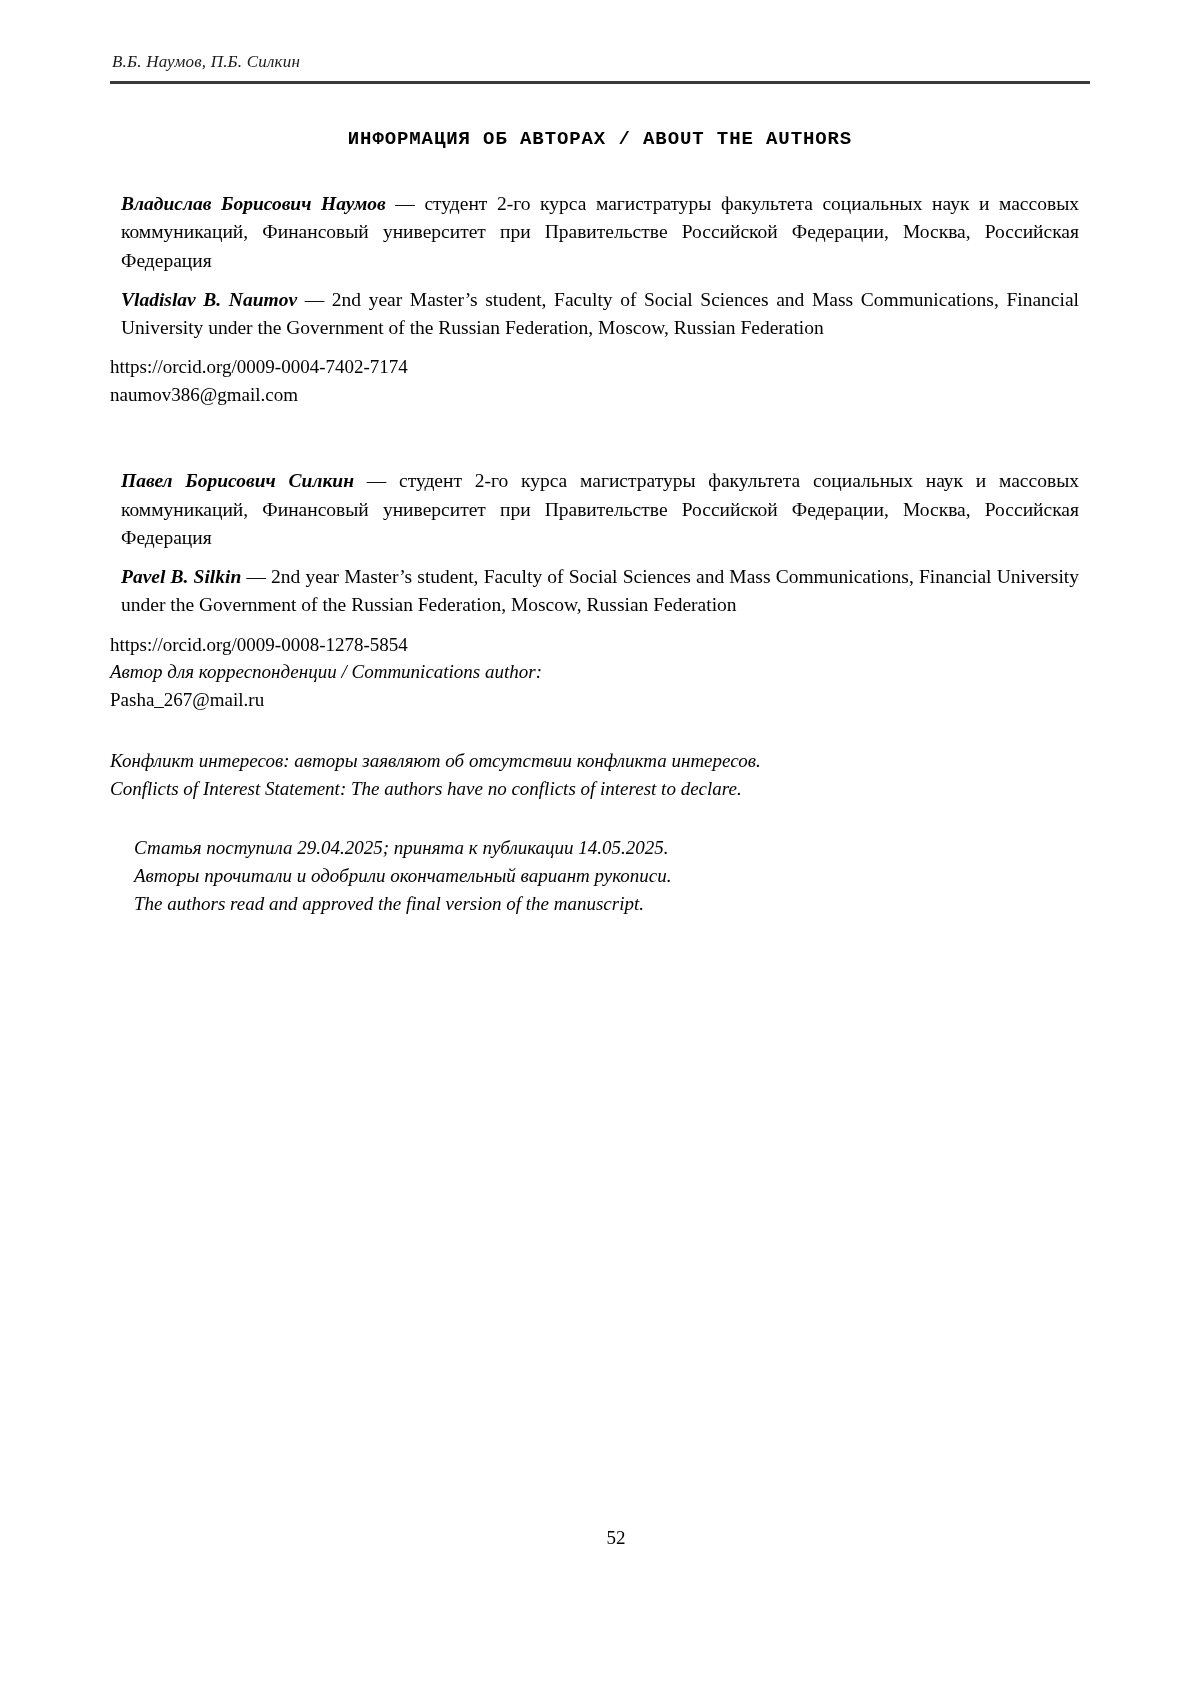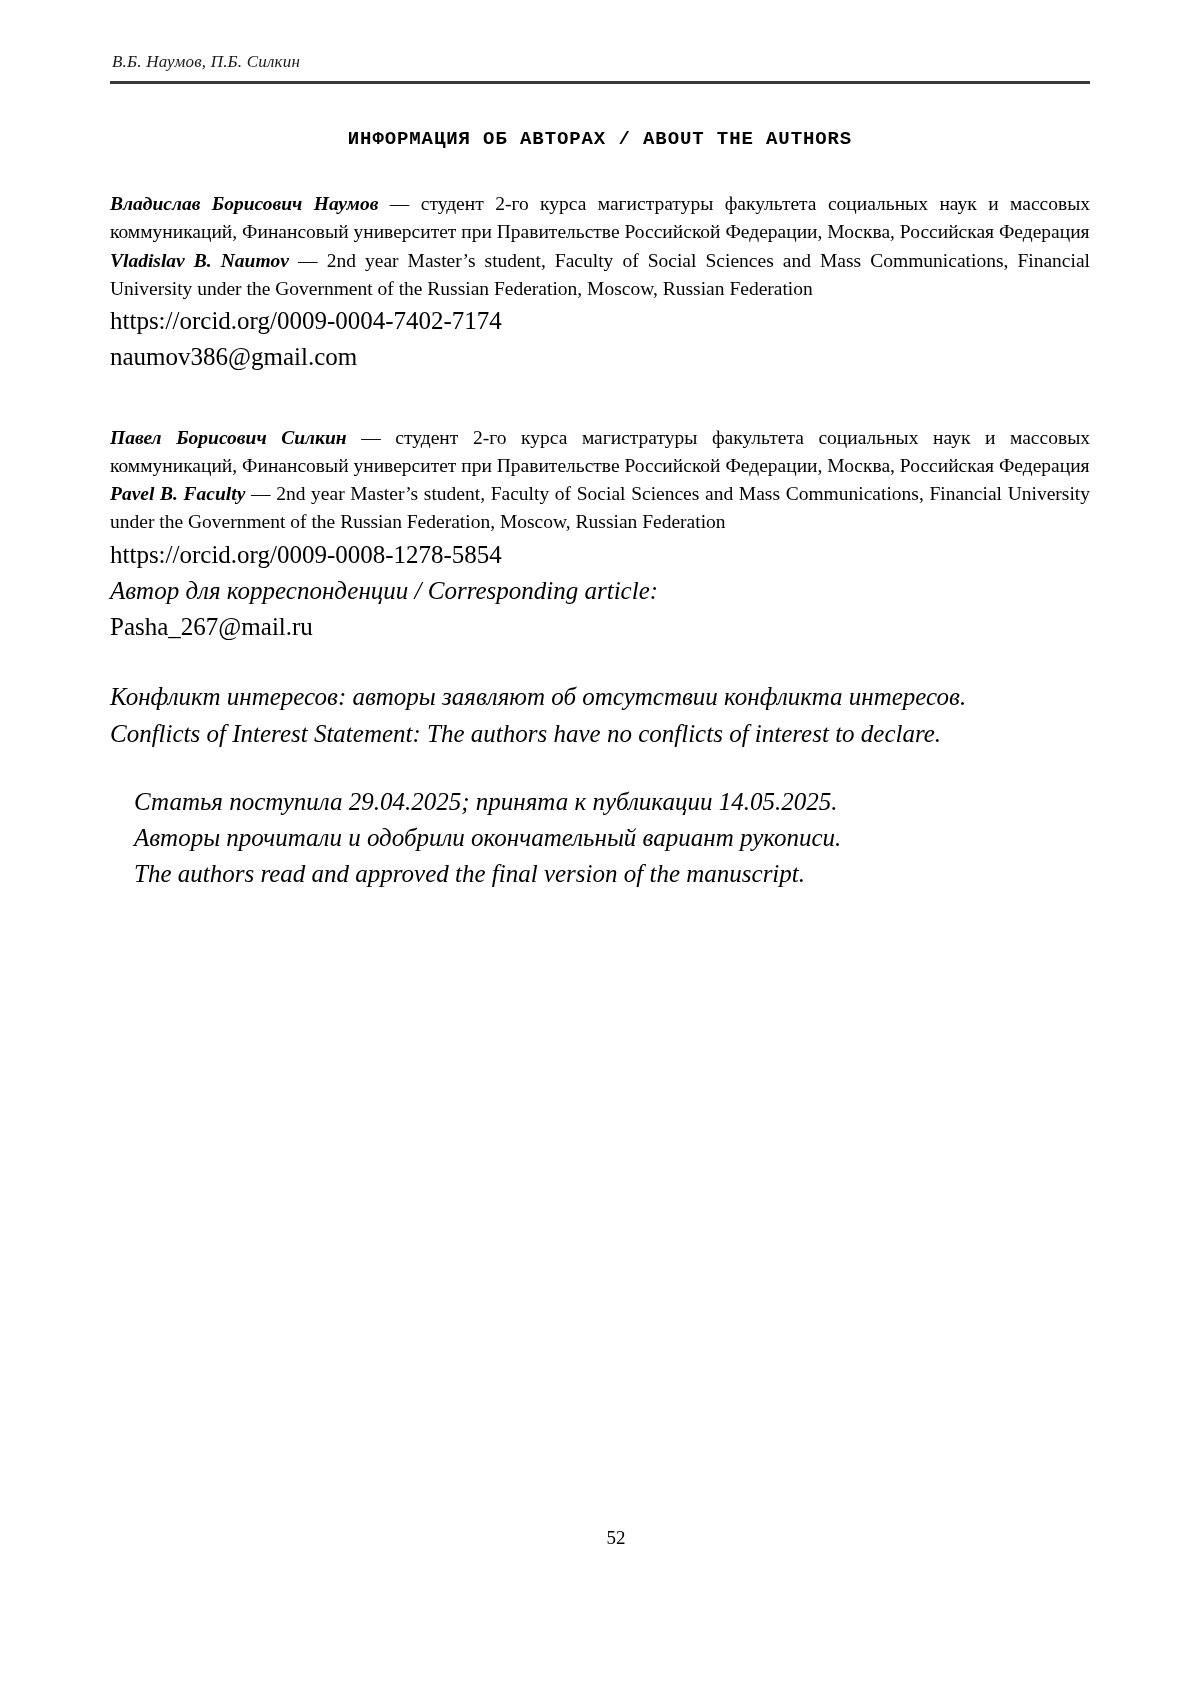--- a/index.html
+++ b/index.html
@@ -54,32 +54,32 @@
   .para {
     font-size: 19.5px;
     line-height: 1.45;
     text-align: justify;
     margin: 0;
   }
   .block {
     margin-bottom: 34px;
   }
   .line {
-    font-size: 25px;
+    font-size: 19px;
     line-height: 1.45;
   }
   .bi {
     font-weight: bold;
     font-style: italic;
   }
   .ital {
     font-style: italic;
   }
   .tight {
-    margin: 0;
+    margin: 11px;
   }
   .gap-sm {
     height: 14px;
   }
   .statement {
     margin-top: 16px;
   }
   .statement .line {
     font-style: italic;
   }
@@ -116,23 +116,23 @@
       <p class="para tight"><span class="bi">Владислав Борисович Наумов</span><span> — студент 2-го курса магистратуры факультета социальных наук и массовых коммуникаций, Финансовый университет при Правительстве Российской Федерации, Москва, Российская Федерация</span></p>
       <p class="para tight"><span class="bi">Vladislav B. Naumov</span><span> — 2nd year Master’s student, Faculty of Social Sciences and Mass Communications, Financial University under the Government of the Russian Federation, Moscow, Russian Federation</span></p>
       <div class="line">https://orcid.org/0009-0004-7402-7174</div>
       <div class="line">naumov386@gmail.com</div>
     </div>
 
     <div class="gap-sm"></div>
 
     <div class="block">
       <p class="para tight"><span class="bi">Павел Борисович Силкин</span><span> — студент 2-го курса магистратуры факультета социальных наук и массовых коммуникаций, Финансовый университет при Правительстве Российской Федерации, Москва, Российская Федерация</span></p>
-      <p class="para tight"><span class="bi">Pavel B. Faculty</span><span> — 2nd year Master’s student, Faculty of Social Sciences and Mass Communications, Financial University under the Government of the Russian Federation, Moscow, Russian Federation</span></p>
+      <p class="para tight"><span class="bi">Pavel B. Silkin</span><span> — 2nd year Master’s student, Faculty of Social Sciences and Mass Communications, Financial University under the Government of the Russian Federation, Moscow, Russian Federation</span></p>
       <div class="line">https://orcid.org/0009-0008-1278-5854</div>
-      <div class="line ital">Автор для корреспонденции / Corresponding article:</div>
+      <div class="line ital">Автор для корреспонденции / Communications author:</div>
       <div class="line">Pasha_267@mail.ru</div>
     </div>
 
     <div class="statement">
       <div class="line">Конфликт интересов: авторы заявляют об отсутствии конфликта интересов.</div>
       <div class="line">Conflicts of Interest Statement: The authors have no conflicts of interest to declare.</div>
     </div>
 
     <div class="received">
       <div class="line">Статья поступила 29.04.2025; принята к публикации 14.05.2025.</div>

